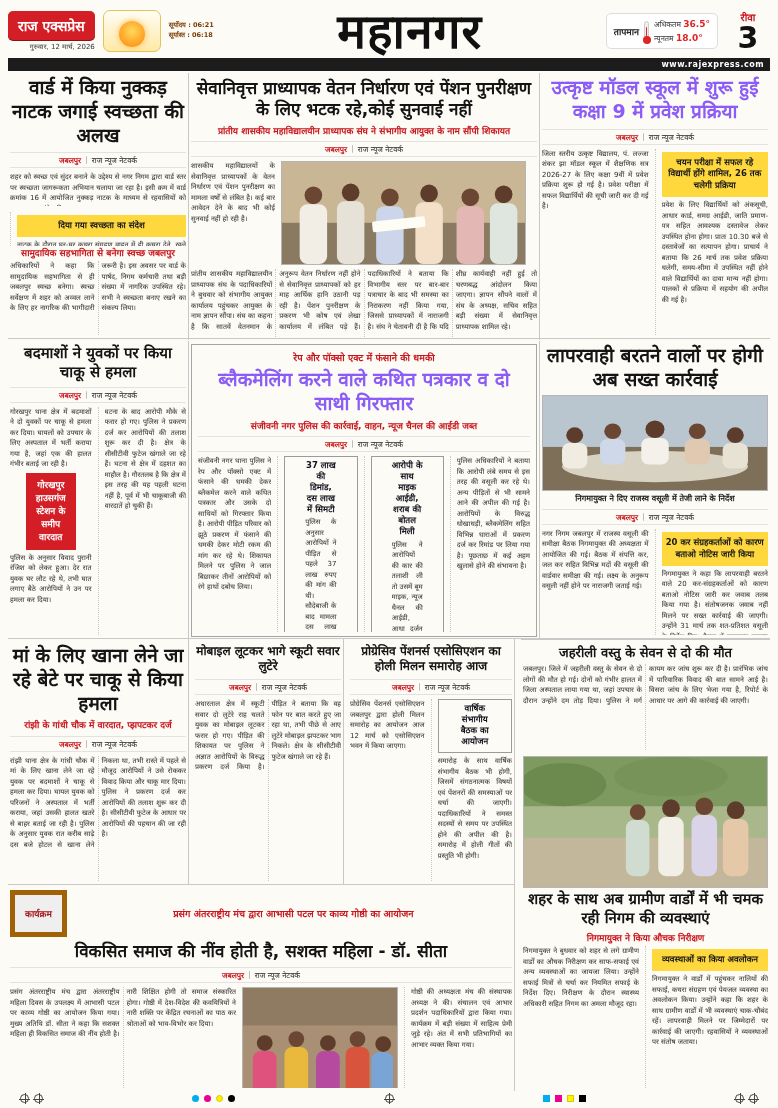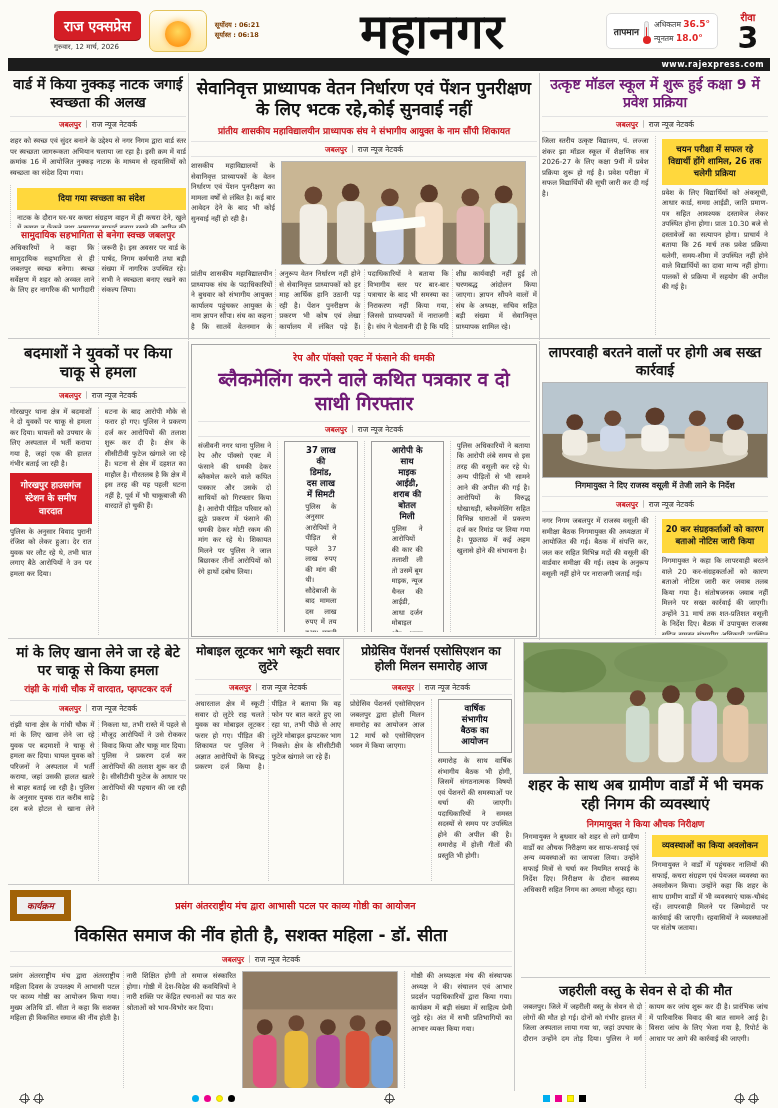--- a/index.html
+++ b/index.html
@@ -1,21 +1,21 @@
 <!DOCTYPE html>
 <html lang="hi"><head>
 <meta charset="utf-8">
 <style>
   * { box-sizing: border-box; margin: 0; padding: 0; }
   html,body { background:#d9d9d9; font-family:"DejaVu Sans","Liberation Sans",sans-serif; }
   .page { width:778px; height:1108px; margin:0 auto; background:#fcfbf6; padding:4px 8px 2px; display:flex; flex-direction:column; position:relative; }
 
   
   .hdr { display:flex; align-items:center; gap:8px; height:54px; padding:2px 0; }
-  .brand-wrap { text-align:left;margin-left:46px; }
+  .brand-wrap { text-align:right; }
   .brand-box { background:#d41e26; color:#fff; font-weight:700; font-size:14px; padding:5px 10px; border-radius:5px; white-space:nowrap; box-shadow:0 1px 0 #8c1115; }
   .date-line { font-size:7px; color:#333; margin-top:2px; }
   .sun-card { width:58px; height:42px; border:1px solid #e3c35a; border-radius:7px; background:linear-gradient(#fffdf4,#ffe9a6); position:relative; overflow:hidden; flex:none; }
   .sun { position:absolute; left:50%; bottom:4px; transform:translateX(-50%); width:26px; height:26px; border-radius:50%; background:radial-gradient(circle at 50% 40%, #ffd95c, #ff9d1e 70%); box-shadow:0 0 6px #ffb94d; }
   .sun-times { font-size:6.5px; color:#7a3b00; font-weight:700; line-height:1.5; white-space:nowrap; }
   .masthead { flex:1; text-align:center; font-size:48px; font-weight:700; color:#101010; line-height:1; letter-spacing:1px; }
   .temp-card { display:flex; align-items:center; gap:5px; border:1px solid #ddd; background:#fff; border-radius:5px; padding:3px 7px; flex:none; }
   .temp-title { font-size:9px; font-weight:700; color:#222; }
   .thermo { width:5px; height:20px; background:#eee; border:1px solid #ccc; border-radius:3px; position:relative; }
   .thermo::before { content:""; position:absolute; left:1px; right:1px; bottom:1px; height:12px; background:#e02424; border-radius:2px; }
@@ -38,42 +38,42 @@
   .b-right { flex:1; border-left:1px solid #c8c8c8; padding-left:6px; display:flex; flex-direction:column; overflow:hidden; }
   .row3 { height:246px; border-bottom:1px solid #c8c8c8; }
   .colA { width:180px; flex:none; }
   .colB { width:352px; flex:none; border-left:1px solid #c8c8c8; border-right:1px solid #c8c8c8; margin:2px 0; padding:0 6px; }
   .colC { flex:1; padding-left:6px; }
   .art { padding:3px 2px; overflow:hidden; display:flex; flex-direction:column; height:100%; }
 
   
   .hl { font-weight:700; text-align:center; color:#141414; line-height:1.25; margin:2px 0 3px; }
   .s20 { font-size:19px; } .s17 { font-size:17px; } .s15 { font-size:15px; }
-  .s14 { font-size:14px; } .s13 { font-size:13px; } .s12 { font-size:12px; }
-  .navy { color:#701a75; }
+  .s14 { font-size:19px; } .s13 { font-size:13px; } .s12 { font-size:12px; }
+  .navy { color:#8b5cf6; }
   .kicker { color:#c8161d; font-weight:700; text-align:center; font-size:9.5px; margin:2px 0; }
   .sub-red { color:#c8161d; font-weight:700; text-align:center; font-size:9px; margin:2px 0; line-height:1.3; }
   .byline { display:flex; justify-content:center; gap:4px; font-size:7.5px; color:#222; padding:2px 0; border-top:1px solid #e2e2e2; border-bottom:1px solid #e2e2e2; margin:2px 0 4px; }
   .byline .city { color:#c8161d; font-weight:700; }
   .byline .sep { color:#999; }
   .body { font-size:7px; line-height:1.5; color:#2b2b2b; text-align:justify; overflow:hidden; }
   .cols2 { column-count:2; column-gap:7px; column-rule:1px dotted #c9c9c9; }
   .cols4 { column-count:4; column-gap:7px; column-rule:1px dotted #c9c9c9; }
   .grow { flex:1; }
   .split { display:flex; gap:6px; flex:1; overflow:hidden; }
   .split > div { flex:1; overflow:hidden; }
   .vline { border-left:1px dotted #c9c9c9; padding-left:6px; }
 
   .hl-yellow { background:#ffd83d; color:#1a1a1a; font-weight:700; font-size:8.5px; text-align:center; padding:5px 4px; margin:3px 0; line-height:1.4; }
-  .hl-red { background:#d41e26; color:#fff; font-weight:700; font-size:9px; text-align:center; padding:6px 4px; margin:3px 0; line-height:1.45; }
+  .hl-red { background:#d41e26; color:#fff; font-weight:700; font-size:9px; text-align:center; padding:6px 4px; margin:3px 16px; line-height:1.45; }
   .inbox { border:1px solid #9b9b9b; padding:3px 20px; margin-bottom:3px; }
   .inbox-title { font-weight:700; font-size:8.5px; text-align:center; color:#14141f; margin-bottom:2px; line-height:1.3; }
   .caption { font-size:8px; font-weight:700; color:#222; text-align:center; margin:3px 0; line-height:1.3; }
   .boxed-art { border:1px solid #a5a5a5; padding:4px 6px; height:100%; }
-  .label-tag { border:7px solid #a16207; background:#efefef; color:#a3151b; font-weight:700; font-size:9px; padding:2px 10px; flex:none;font-style:italic; }
+  .label-tag { border:5px solid #a16207; background:#efefef; color:#a3151b; font-weight:700; font-size:9px; padding:12px 10px; flex:none; }
 
   .photo { border:1px solid #b5b5b5; overflow:hidden; flex:none; }
   .photo svg { display:block; width:100%; height:100%; }
 
   
   .marks { height:15px; display:flex; align-items:center; justify-content:space-between; padding:0 12px; }
   .mgrp { display:flex; gap:5px; align-items:center; }
   .dot { width:7px; height:7px; border-radius:50%; }
   .sq { width:7px; height:7px; }
   .c { background:#00aeef; } .m { background:#ec008c; } .y { background:#fff200; border:1px solid #d8cc00; } .k { background:#000; }
@@ -206,20 +206,21 @@
           <div class="vline">
             <div class="body">घटना के बाद आरोपी मौके से फरार हो गए। पुलिस ने प्रकरण दर्ज कर आरोपियों की तलाश शुरू कर दी है। क्षेत्र के सीसीटीवी फुटेज खंगाले जा रहे हैं। घटना से क्षेत्र में दहशत का माहौल है। गौरतलब है कि क्षेत्र में इस तरह की यह पहली घटना नहीं है, पूर्व में भी चाकूबाजी की वारदातें हो चुकी हैं।</div>
           </div>
         </div>
       </article>
 
       <article class="art colB">
         <div class="boxed-art" style="display:flex; flex-direction:column;">
           <div class="kicker">रेप और पॉक्सो एक्ट में फंसाने की धमकी</div>
           <h1 class="hl s20 navy">ब्लैकमेलिंग करने वाले कथित पत्रकार व दो साथी गिरफ्तार</h1>
+          <div class="sub-red">संजीवनी नगर पुलिस की कार्रवाई, वाहन, न्यूज चैनल की आईडी जब्त</div>
           <div class="byline">
             <span class="city">जबलपुर</span>
               <span class="sep">|</span>
               <span>राज न्यूज नेटवर्क</span>
           </div>
           <div class="split grow">
             <div class="body">संजीवनी नगर थाना पुलिस ने रेप और पॉक्सो एक्ट में फंसाने की धमकी देकर ब्लैकमेल करने वाले कथित पत्रकार और उसके दो साथियों को गिरफ्तार किया है। आरोपी पीड़ित परिवार को झूठे प्रकरण में फंसाने की धमकी देकर मोटी रकम की मांग कर रहे थे। शिकायत मिलने पर पुलिस ने जाल बिछाकर तीनों आरोपियों को रंगे हाथों दबोच लिया।</div>
             <div class="vline">
               <div class="inbox">
                 <div class="inbox-title">37 लाख की डिमांड, दस लाख में सिमटी</div>
@@ -348,20 +349,25 @@
                   <rect x="130" y="65" width="22" height="53" rx="8" fill="#7aa3d6"></rect>
               </svg>
             </div>
             <div class="body vline grow">गोष्ठी की अध्यक्षता मंच की संस्थापक अध्यक्ष ने की। संचालन एवं आभार प्रदर्शन पदाधिकारियों द्वारा किया गया। कार्यक्रम में बड़ी संख्या में साहित्य प्रेमी जुड़े रहे। अंत में सभी प्रतिभागियों का आभार व्यक्त किया गया।</div>
           </div>
         </article>
       </div>
 
       <div class="b-right">
 
+        <article class="art grow" style="border-top:1px solid #c8c8c8;">
+          <h3 class="hl s13">जहरीली वस्तु के सेवन से दो की मौत</h3>
+          <div class="body cols2 grow">जबलपुर। जिले में जहरीली वस्तु के सेवन से दो लोगों की मौत हो गई। दोनों को गंभीर हालत में जिला अस्पताल लाया गया था, जहां उपचार के दौरान उन्होंने दम तोड़ दिया। पुलिस ने मर्ग कायम कर जांच शुरू कर दी है। प्रारंभिक जांच में पारिवारिक विवाद की बात सामने आई है। विसरा जांच के लिए भेजा गया है, रिपोर्ट के आधार पर आगे की कार्रवाई की जाएगी।</div>
+        </article>
+
         <article class="art" style="height:338px; flex:none;">
           <div class="photo" style="height:132px;">
             <svg viewBox="0 0 248 132" preserveAspectRatio="none">
               <rect width="248" height="132" fill="#a8b88a"></rect>
                 <rect width="248" height="50" fill="#7f9a60"></rect>
               <ellipse cx="40" cy="28" rx="44" ry="22" fill="#6d8a4e"></ellipse>
                 <ellipse cx="150" cy="20" rx="58" ry="20" fill="#78935a"></ellipse>
               <rect y="82" width="248" height="50" fill="#c3b79b"></rect>
               <circle cx="150" cy="52" r="9" fill="#5d3c2b"></circle>
                 <rect x="137" y="61" width="26" height="60" rx="8" fill="#f2efe6"></rect>
@@ -376,25 +382,20 @@
           <h2 class="hl s15">शहर के साथ अब ग्रामीण वार्डों में भी चमक रही निगम की व्यवस्थाएं</h2>
           <div class="sub-red">निगमायुक्त ने किया औचक निरीक्षण</div>
           <div class="split grow">
             <div class="body">निगमायुक्त ने बुधवार को शहर से लगे ग्रामीण वार्डों का औचक निरीक्षण कर साफ-सफाई एवं अन्य व्यवस्थाओं का जायजा लिया। उन्होंने सफाई मित्रों से चर्चा कर नियमित सफाई के निर्देश दिए। निरीक्षण के दौरान स्वास्थ्य अधिकारी सहित निगम का अमला मौजूद रहा।</div>
             <div class="vline">
               <div class="hl-yellow">व्यवस्थाओं का किया अवलोकन</div>
               <div class="body">निगमायुक्त ने वार्डों में पहुंचकर नालियों की सफाई, कचरा संग्रहण एवं पेयजल व्यवस्था का अवलोकन किया। उन्होंने कहा कि शहर के साथ ग्रामीण वार्डों में भी व्यवस्थाएं चाक-चौबंद रहें। लापरवाही मिलने पर जिम्मेदारों पर कार्रवाई की जाएगी। रहवासियों ने व्यवस्थाओं पर संतोष जताया।</div>
             </div>
           </div>
         </article>
-
-        <article class="art grow" style="border-top:1px solid #c8c8c8;">
-          <h3 class="hl s13">जहरीली वस्तु के सेवन से दो की मौत</h3>
-          <div class="body cols2 grow">जबलपुर। जिले में जहरीली वस्तु के सेवन से दो लोगों की मौत हो गई। दोनों को गंभीर हालत में जिला अस्पताल लाया गया था, जहां उपचार के दौरान उन्होंने दम तोड़ दिया। पुलिस ने मर्ग कायम कर जांच शुरू कर दी है। प्रारंभिक जांच में पारिवारिक विवाद की बात सामने आई है। विसरा जांच के लिए भेजा गया है, रिपोर्ट के आधार पर आगे की कार्रवाई की जाएगी।</div>
-        </article>
       </div>
     </section>
   </main>
 
   <footer class="marks">
     <div class="mgrp">
       <span class="target"></span>
       <span class="target"></span>
     </div>
     <div class="mgrp">

